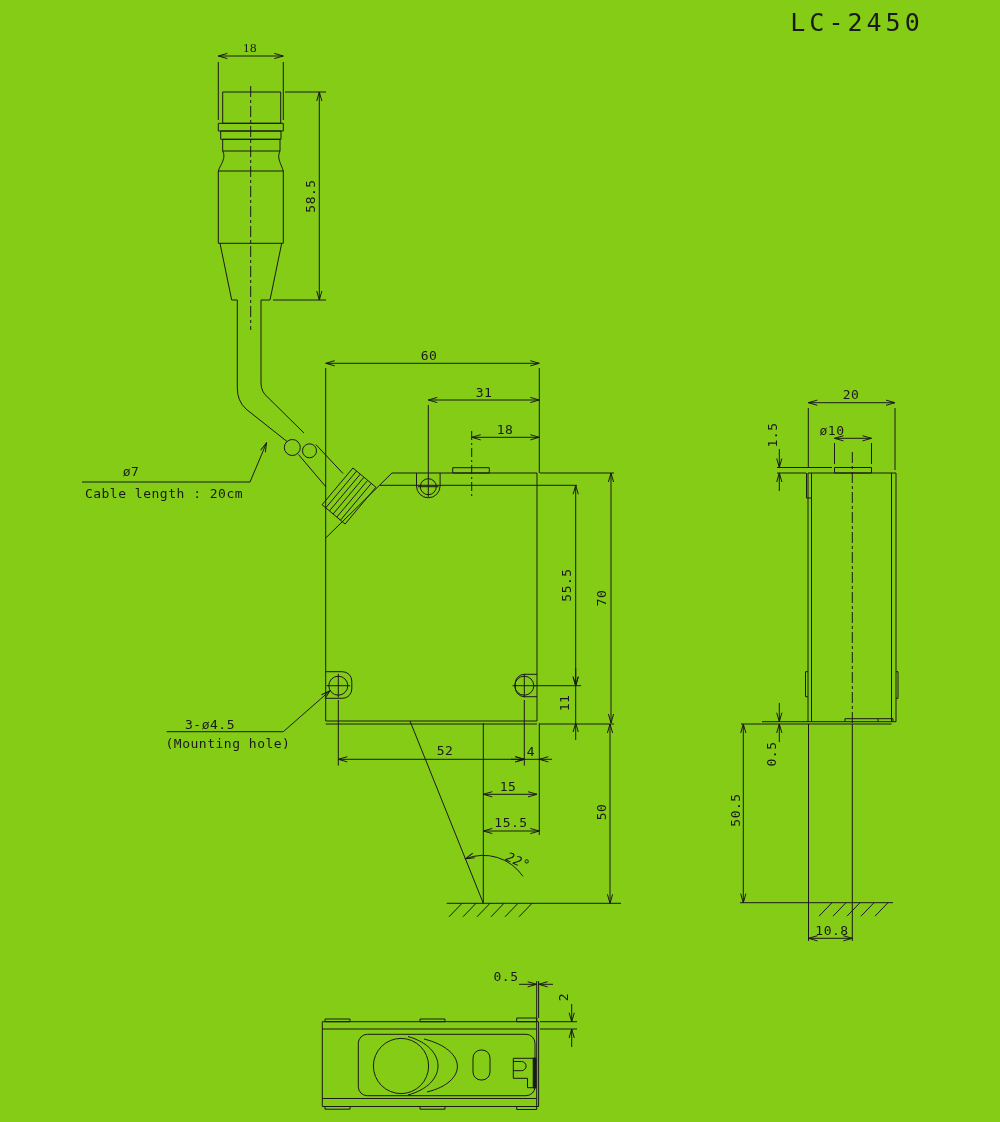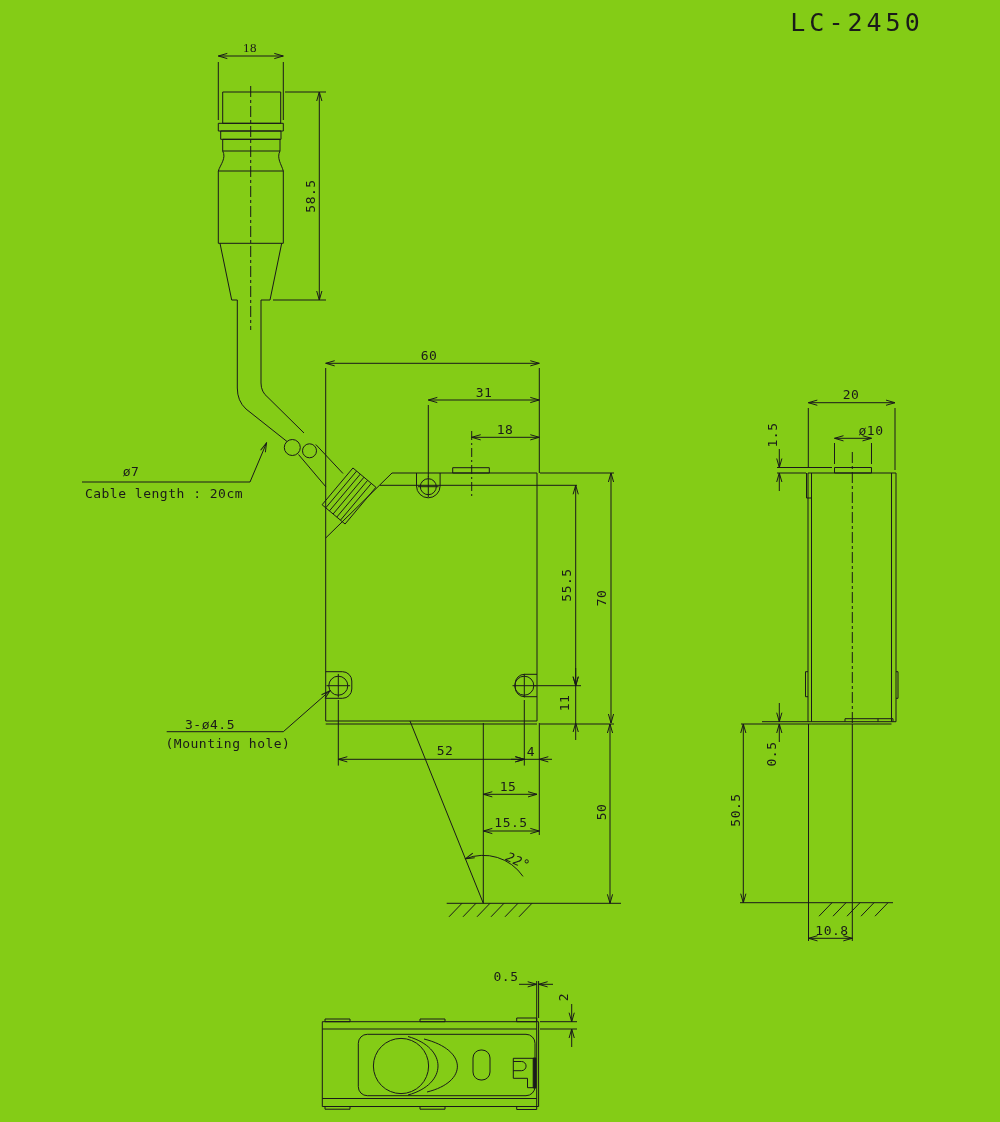--- a/index.html
+++ b/index.html
@@ -200,21 +200,21 @@
 <span class="lbl" style="left:445px;top:750px;">52</span>
 <span class="lbl" style="left:531px;top:751px;">4</span>
 <span class="lbl" style="left:508px;top:786px;">15</span>
 <span class="lbl" style="left:511px;top:822px;">15.5</span>
 <span class="lbl rot" style="left:601px;top:812px;">50</span>
 <span class="lbl tilt" style="left:518px;top:861px;">22°</span>
 <span class="lbl" style="left:210px;top:724px;">3-ø4.5</span>
 <span class="lbl" style="left:228px;top:743px;">(Mounting hole)</span>
 
 <span class="lbl" style="left:851px;top:394px;">20</span>
-<span class="lbl" style="left:871px;top:430px;">ø10</span>
+<span class="lbl" style="left:832px;top:430px;">ø10</span>
 <span class="lbl rot" style="left:772px;top:435px;">1.5</span>
 <span class="lbl rot" style="left:771px;top:754px;">0.5</span>
 <span class="lbl rot" style="left:735px;top:810px;">50.5</span>
 <span class="lbl" style="left:832px;top:930px;">10.8</span>
 
 <span class="lbl" style="left:506px;top:976px;">0.5</span>
 <span class="lbl rot" style="left:563px;top:997px;">2</span>
 
 </div>
 

